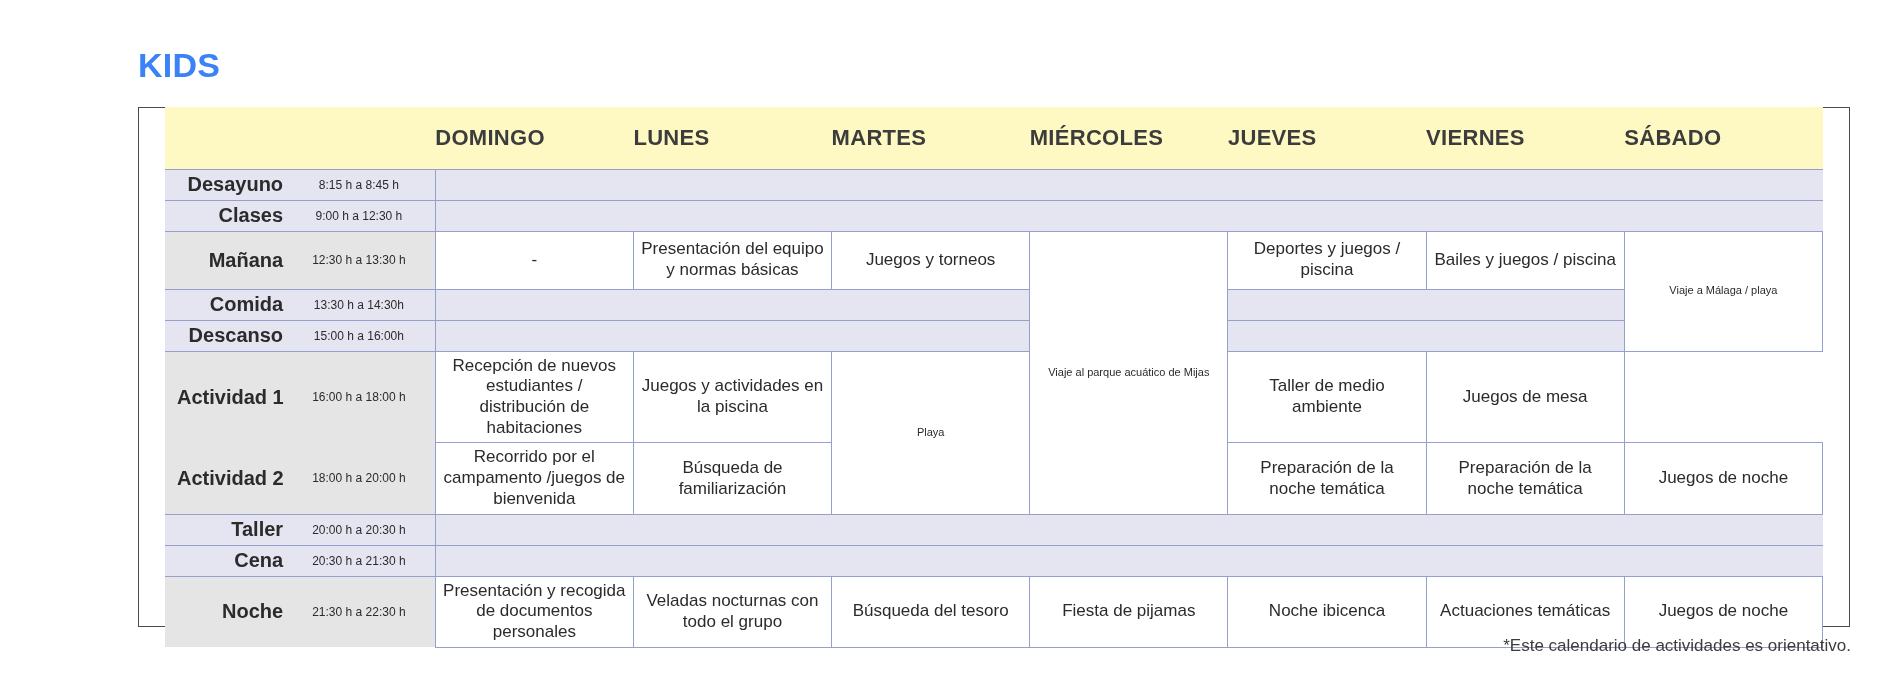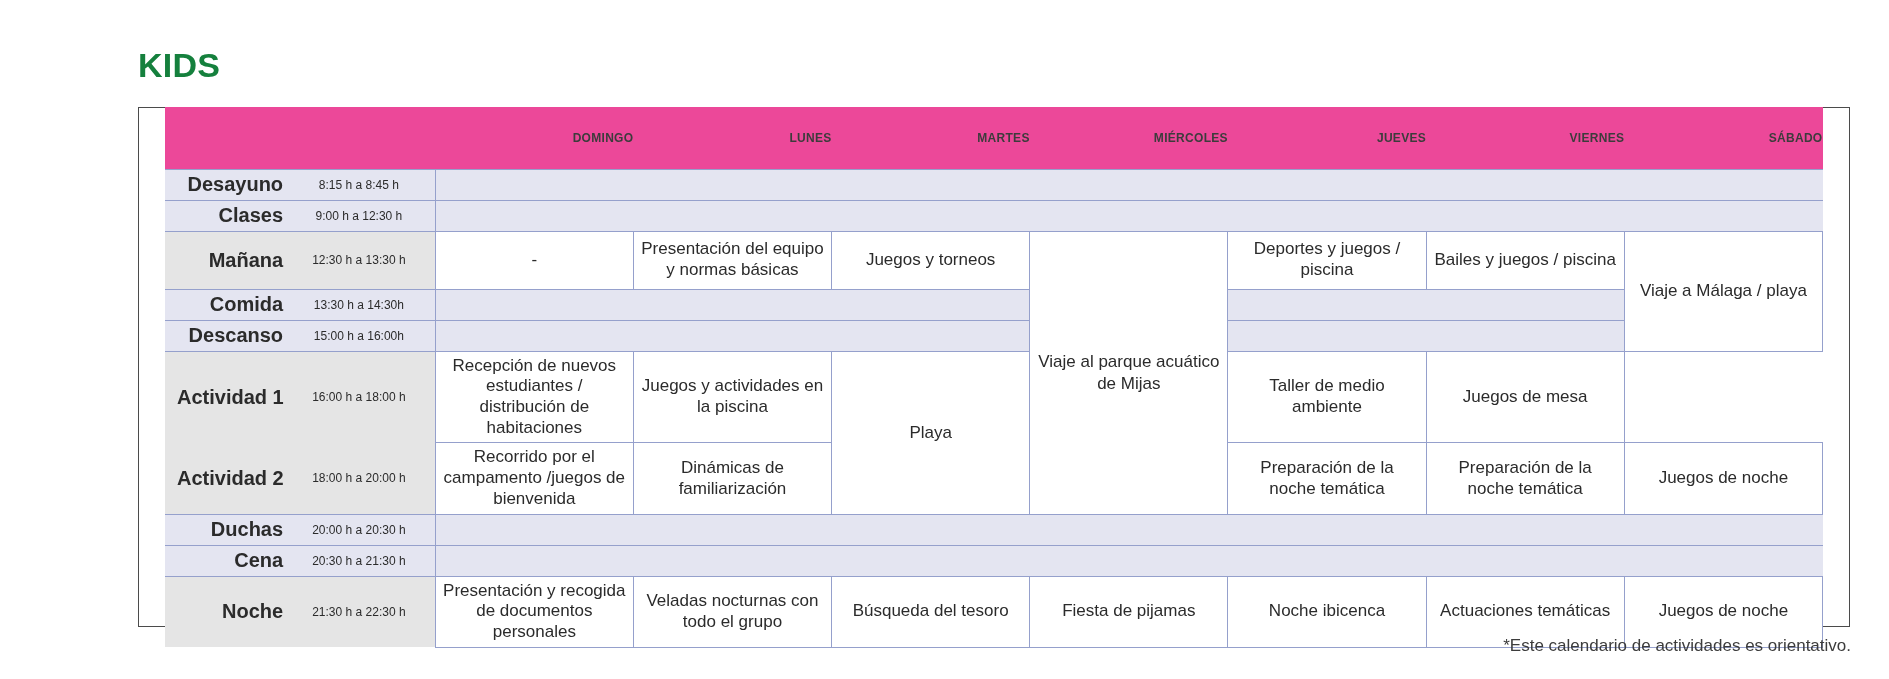--- a/index.html
+++ b/index.html
@@ -18,21 +18,21 @@
 
   
   .title-wrap {
     position: absolute;
     left: 138px; top: 46px;
     display: flex; align-items: baseline; gap: 11px;
     white-space: nowrap;
   }
   .title-kids {
     font-size: 34px; font-weight: bold;
-    color: #15803d; letter-spacing: .2px;
+    color: #3b82f6; letter-spacing: .2px;
   }
   .title-sub {
     font-size: 28px; font-weight: normal;
     color: #3c3c3c; letter-spacing: .2px;
   }
 
   
   .frame {
     position: absolute;
     left: 138px; top: 107px;
@@ -52,28 +52,28 @@
   .sched td, .sched th { padding: 0; }
 
   
   col.c-label { width: 118px; }
   col.c-time  { width: 152px; }
   col.c-day   { width: 198px; }
 
   
   .hdr th {
     height: 62px;
-    font-size: 12px;
+    font-size: 22px;
     font-weight: bold;
     color: #3c3c3c;
-    text-align: right;
+    text-align: left;
     vertical-align: middle;
     letter-spacing: .3px;
     border: none;
-    background: #ec4899;
+    background: #fef9c3;
   }
 
   
   .lbl {
     font-size: 20px; font-weight: bold; color: #2b2b2b;
     text-align: right; padding-left: 12px !important;
     vertical-align: middle;
     white-space: nowrap;
   }
   .tme {
@@ -114,21 +114,21 @@
     border-left: none; border-right: none;
     border-top: none; border-bottom: none;
     background: #e5e5e5;
   }
   tr.open td.edge-r { border-right: 1.3px solid #95a0cc; }
 
   
   td.merged {
     background: #ffffff;
     border: 1.3px solid #95a0cc;
-    font-size: 17px; color: #2b2b2b;
+    font-size: 11px; color: #2b2b2b;
     text-align: center; vertical-align: middle;
     line-height: 1.25;
   }
 
   .h-morning   { height: 58px; }
   .h-act1      { height: 58px; }
   .h-act2      { height: 48px; }
   .h-night     { height: 52px; }
 
   
@@ -224,28 +224,28 @@
         <td class="cell">Juegos y actividades en la piscina</td>
         <td class="merged" rowspan="2">Playa</td>
         <td class="cell">Taller de medio ambiente</td>
         <td class="cell edge-r">Juegos de mesa</td>
       </tr>
 
       <tr class="open h-act2">
         <td class="lbl">Actividad 2</td>
         <td class="tme">18:00 h a 20:00 h</td>
         <td class="cell">Recorrido por el  campamento /juegos de bienvenida</td>
-        <td class="cell">Dinámicas de familiarización</td>
+        <td class="cell">Búsqueda de familiarización</td>
         <td class="cell">Preparación de la noche temática</td>
         <td class="cell">Preparación de la noche temática</td>
         <td class="cell edge-r">Juegos de noche</td>
       </tr>
 
       <tr class="band">
-        <td class="lbl">Duchas</td>
+        <td class="lbl">Taller</td>
         <td class="tme">20:00 h a 20:30 h</td>
         <td class="cell sep-v" colspan="7"></td>
       </tr>
 
       <tr class="band">
         <td class="lbl">Cena</td>
         <td class="tme">20:30 h a 21:30 h</td>
         <td class="cell sep-v" colspan="7"></td>
       </tr>
 

